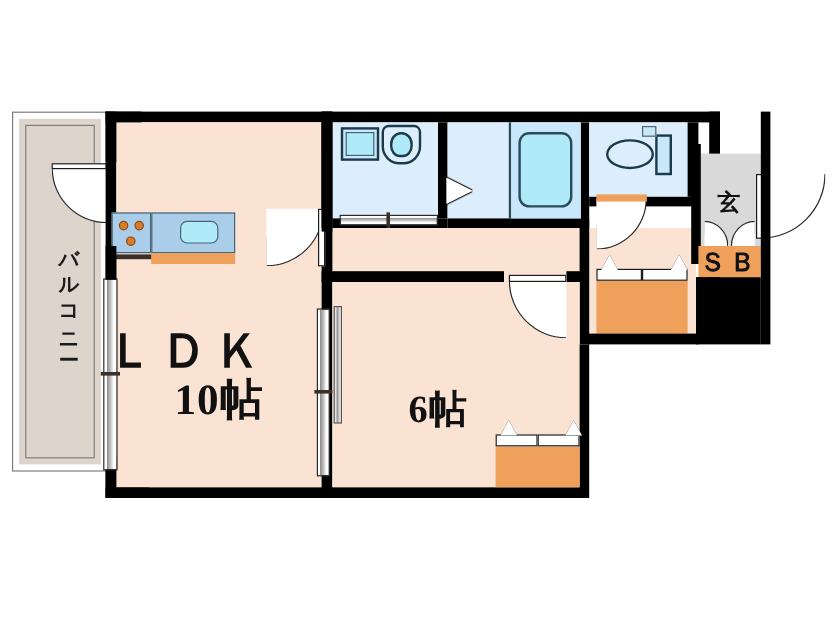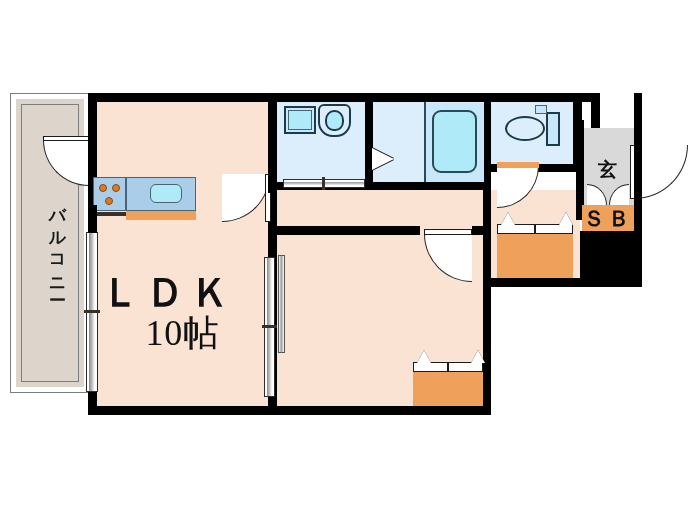--- a/index.html
+++ b/index.html
@@ -33,21 +33,21 @@
   
   .label {
     color: #111111;
     text-align: center;
     line-height: 1.05;
     letter-spacing: 0.06em;
     white-space: nowrap;
     font-family: "Liberation Serif", serif;
   }
   .ldk-t  { font-size: 40px; font-weight: 700; letter-spacing: 0.12em; }
-  .ldk-n  { font-size: 36px; font-weight: 400; letter-spacing: 0.02em; }
+  .ldk-n  { font-size: 36px; font-weight: 700; letter-spacing: 0.02em; }
   .ys-t   { font-size: 34px; font-weight: 700; letter-spacing: 0.06em; }
   .ys-n   { font-size: 32px; font-weight: 700; letter-spacing: 0.02em; }
   .cl-t   { font-size: 22px; font-weight: 700; letter-spacing: 0.14em; }
   .sb-t   { font-size: 22px; font-weight: 700; letter-spacing: 0.14em; }
   .mono-t { font-size: 21px; font-weight: 700; letter-spacing: 0.05em; }
   .gen-t  { font-size: 19px; font-weight: 700; }
   .balc-t {
     font-size: 17px;
     color: #1a1a1a;
     writing-mode: vertical-rl;
@@ -147,21 +147,21 @@
   <div class="abs wall" style="left:88px; top:380px; width:36px; height:35px;"></div>
 
   <div class="abs wall" style="left:88px; top:406px; width:402px; height:9px;"></div>
 
   <div class="abs wall" style="left:591px; top:93px; width:9px; height:147px;"></div>
 
   <div class="abs wall" style="left:573px; top:231px; width:27px; height:55px;"></div>
 
   <div class="abs room" style="left:97px; top:102px; width:171px; height:304px;"></div>
   <div class="abs room" style="left:118px; top:102px; width:150px; height:30px;"></div>
-  <div class="abs label ldk-t" style="left:97px; top:272px; width:142px;">ＬＤＫ</div>
+  <div class="abs label ldk-t" style="left:85px; top:272px; width:142px;">ＬＤＫ</div>
   <div class="abs label ldk-n" style="left:97px; top:315px; width:171px;">10帖</div>
 
   <div class="abs slider-v" style="left:86px; top:232px; width:12px; height:160px;"></div>
   <div class="abs thinbar" style="left:84px; top:310px; width:16px; height:3px;"></div>
 
   <div class="abs counter thinline" style="left:93px; top:177px; width:33px; height:34px;"></div>
   <div class="abs burner" style="left:99px; top:184px; width:8px; height:8px;"></div>
   <div class="abs burner" style="left:112px; top:184px; width:8px; height:8px;"></div>
   <div class="abs burner" style="left:105px; top:197px; width:8px; height:8px;"></div>
 
@@ -235,20 +235,21 @@
 
   <div class="abs closet" style="left:497px; top:234px; width:76px; height:44px;"></div>
   <div class="abs doorflat" style="left:497px; top:224px; width:38px; height:10px;"></div>
   <div class="abs doorflat" style="left:535px; top:224px; width:38px; height:10px;"></div>
   <div class="abs folding-mark" style="left:501px; top:212px;"></div>
   <div class="abs folding-mark" style="left:559px; top:212px;"></div>
   <div class="abs wall" style="left:490px; top:278px; width:92px; height:9px;"></div>
   <div class="abs wall" style="left:483px; top:190px; width:8px; height:97px;"></div>
 
   <div class="abs room" style="left:277px; top:234px; width:206px; height:172px;"></div>
+  <div class="abs label ys-n" style="left:290px; top:325px; width:150px;">6帖</div>
 
   <div class="abs wall" style="left:268px; top:226px; width:152px; height:9px;"></div>
   <div class="abs wall" style="left:472px; top:226px; width:18px; height:9px;"></div>
   <div class="abs wall" style="left:483px; top:287px; width:8px; height:128px;"></div>
 
   <div class="abs swing swing-bl" style="left:424px; top:234px; width:48px; height:48px; border-top:none; border-right:none;"></div>
   <div class="abs doorflat" style="left:424px; top:229px; width:48px; height:6px;"></div>
 
   <div class="abs slider-v" style="left:264px; top:257px; width:11px; height:140px;"></div>
   <div class="abs thinbar" style="left:262px; top:325px; width:15px; height:3px;"></div>

